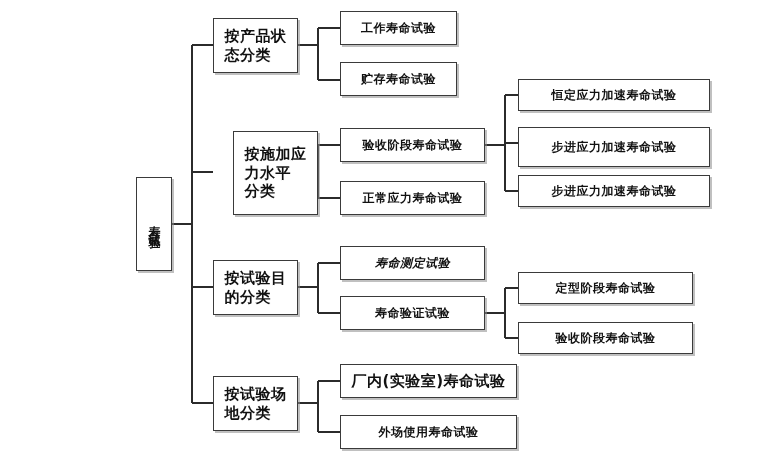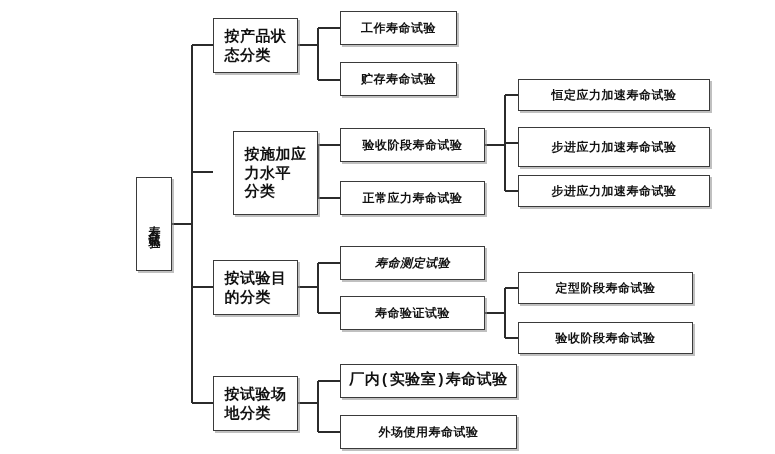--- a/index.html
+++ b/index.html
@@ -157,20 +157,20 @@
     <span class="txt">寿命验证试验</span>
   </div>
 
   <div class="node s-16" style="left:518px; top:272px; width:175px; height:32px;">
     <span class="txt">定型阶段寿命试验</span>
   </div>
   <div class="node s-16" style="left:518px; top:322px; width:175px; height:32px;">
     <span class="txt">验收阶段寿命试验</span>
   </div>
 
-  <div class="node s-15" style="left:340px; top:364px; width:177px; height:34px;font-family:Liberation Mono, monospace;">
+  <div class="node s-15" style="left:340px; top:364px; width:177px; height:34px;">
     <span class="txt">厂内(实验室)寿命试验</span>
   </div>
   <div class="node s-16" style="left:340px; top:415px; width:177px; height:34px;">
     <span class="txt">外场使用寿命试验</span>
   </div>
 
 </div>
 
 </body></html>

